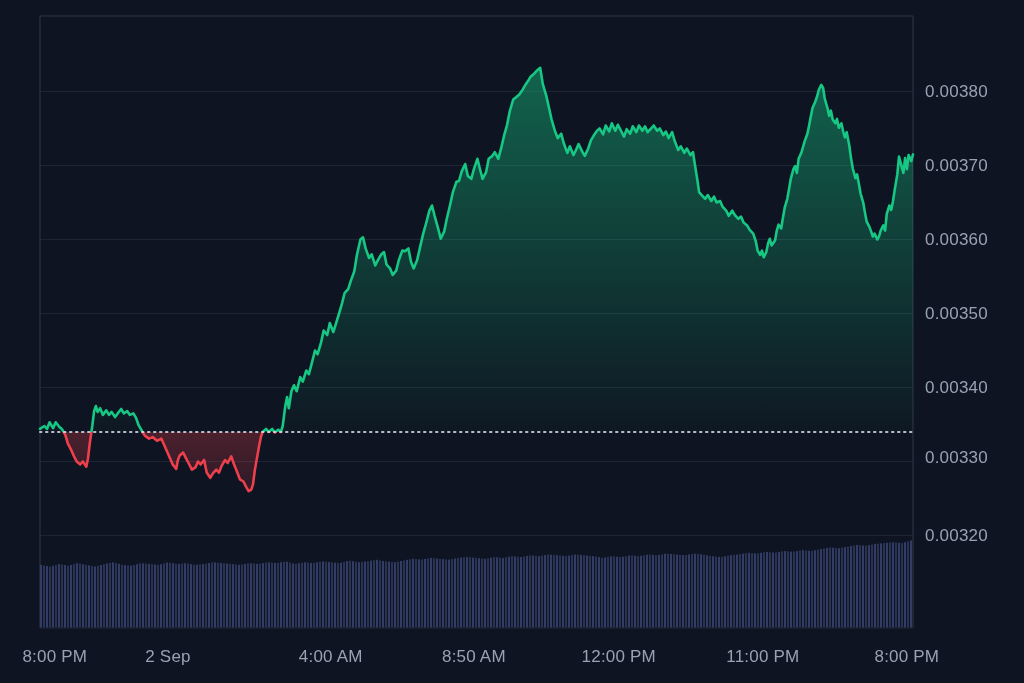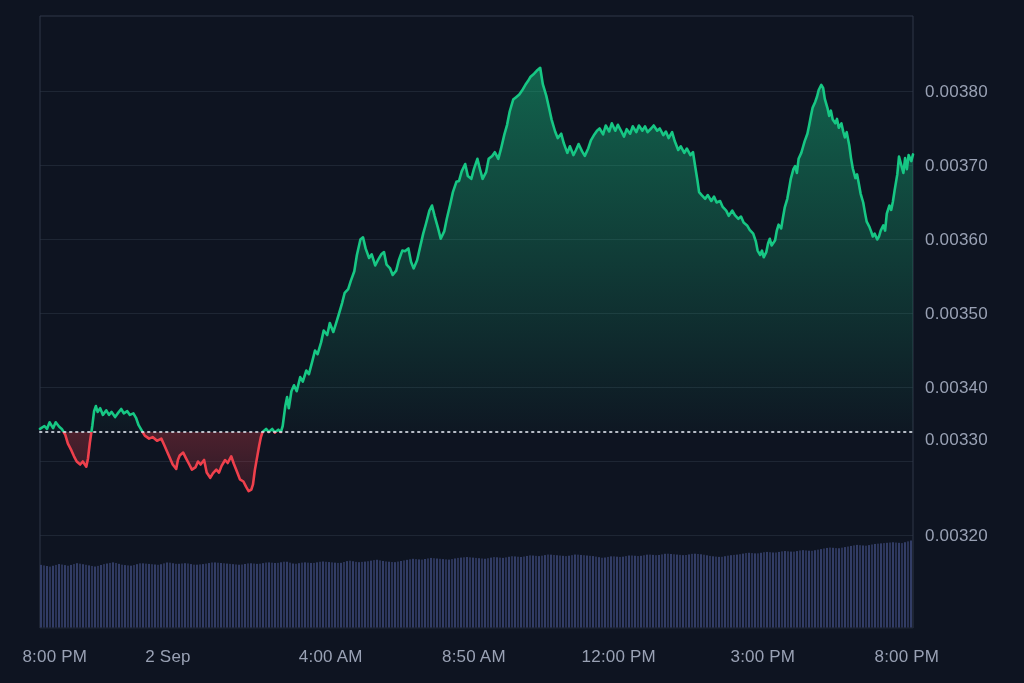--- a/index.html
+++ b/index.html
@@ -361,25 +361,25 @@
         <path d="M40.0 428.9L44.4 426.0L47.0 428.9L49.6 422.3L53.1 428.2L55.7 422.3L59.2 426.7L61.8 428.9L65.3 434.9L67.9 443.7L71.4 450.4L74.0 456.3L76.7 461.5L80.2 464.5L82.8 461.5L86.3 466.7L88.0 458.5L89.8 443.0L92.4 425.2L94.1 411.2L95.9 406.0L97.6 411.9L100.2 408.2L102.9 414.9L106.3 410.4L109.0 414.9L111.6 411.9L115.1 417.1L117.7 413.4L121.2 409.0L123.8 413.4L127.3 411.2L129.9 414.9L133.4 413.4L136.0 417.8L138.6 425.2L142.1 431.2L144.8 435.6L149.1 438.6L152.6 437.1L157.0 440.8L161.3 438.6L164.0 444.5L166.6 450.4L170.1 458.5L172.7 464.5L176.2 468.9L177.9 460.0L179.7 455.6L183.2 452.6L185.8 457.8L189.3 464.5L191.9 469.6L195.4 467.4L198.0 461.5L200.6 464.5L204.1 460.0L206.7 472.6L210.2 477.8L212.9 473.3L216.3 469.6L219.0 472.6L221.6 465.9L225.1 460.0L227.7 463.0L231.2 456.3L233.8 463.7L237.3 472.6L239.9 479.3L243.4 481.5L246.0 486.7L248.6 491.1L251.3 489.6L253.0 484.4L254.8 470.4L257.4 455.6L259.1 446.0L260.9 437.1L262.6 431.9L266.1 428.9L268.7 431.9L272.2 428.9L274.8 432.6L278.3 429.7L280.9 431.9L282.7 426.0L285.3 406.0L287.1 397.1L288.8 408.2L291.4 391.2L294.0 385.3L296.7 391.2L300.2 377.1L302.8 381.6L306.3 370.5L308.9 374.2L312.4 360.9L315.0 350.5L317.6 354.2L321.1 342.4L323.7 330.5L327.2 335.0L329.8 323.1L333.3 332.0L335.9 323.9L338.6 315.0L342.1 303.1L344.7 292.8L348.2 289.1L350.8 280.9L354.3 271.3L356.9 255.0L360.4 239.5L363.0 237.3L365.6 248.4L369.1 258.0L371.7 254.3L375.2 265.4L377.9 260.2L381.3 254.3L384.0 252.1L386.6 264.7L390.1 268.4L392.7 275.0L396.2 270.6L398.8 260.2L402.3 250.6L404.9 251.3L408.4 248.4L411.0 261.7L413.6 268.4L417.1 260.2L419.8 248.4L423.2 233.6L425.9 224.0L429.4 210.6L432.0 205.5L434.6 215.8L438.1 228.4L440.7 238.8L444.2 231.4L446.8 218.8L450.3 204.0L452.9 192.1L456.4 181.8L459.0 181.0L461.7 171.4L465.2 164.0L467.8 175.9L471.3 178.8L473.9 169.2L477.4 158.8L480.0 169.2L482.6 178.8L486.1 172.2L488.7 158.8L492.2 155.9L494.8 152.2L498.3 158.8L500.9 149.2L504.4 134.4L507.1 124.8L509.7 111.5L513.2 99.6L515.8 97.4L519.3 94.5L521.9 90.8L525.4 84.8L528.0 81.1L530.6 76.7L534.1 73.7L536.7 70.8L540.2 67.8L542.8 84.1L546.3 95.9L549.0 107.8L551.6 119.6L555.1 131.5L557.7 138.1L561.2 133.7L563.8 143.3L567.3 152.9L569.9 146.3L573.4 155.1L576.0 150.0L578.6 144.0L582.1 151.4L584.8 155.9L588.2 148.5L590.9 140.3L594.4 134.4L597.0 130.7L599.6 128.5L603.1 134.4L605.7 125.5L609.2 131.5L611.8 123.3L615.3 130.7L617.9 124.8L621.4 131.5L624.0 136.6L626.7 129.2L630.1 133.7L632.8 126.3L636.3 132.2L638.9 125.5L642.4 130.7L645.0 126.3L647.6 132.2L651.1 128.5L653.7 125.5L657.2 130.7L659.8 128.5L663.3 135.2L665.9 131.5L668.6 138.1L672.1 132.2L674.7 141.1L678.2 150.0L680.8 146.3L684.3 152.9L686.9 148.5L690.4 155.1L693.0 152.2L694.8 164.0L697.4 180.3L699.1 192.1L701.7 195.1L705.2 198.8L707.8 195.1L711.3 201.0L714.0 196.6L716.6 202.5L720.1 201.0L722.7 206.9L726.2 210.6L728.8 215.8L732.3 210.6L734.9 215.1L738.4 218.8L741.0 216.6L743.6 222.5L747.1 225.4L749.7 229.9L753.2 233.6L755.9 241.7L757.6 250.6L760.2 255.0L762.0 250.6L763.7 257.3L766.3 252.1L768.1 243.2L769.8 238.8L771.6 245.4L775.1 240.2L776.8 230.6L778.6 224.7L781.2 228.4L782.9 218.0L784.7 207.7L787.3 198.8L789.0 189.2L790.8 178.8L793.4 169.2L795.1 166.2L796.9 172.9L798.6 158.8L801.3 152.9L803.0 147.0L804.7 141.1L807.4 133.7L809.1 125.5L810.9 115.9L812.6 107.8L815.2 101.9L817.0 96.7L818.7 90.0L821.3 84.8L823.1 87.8L824.8 98.9L827.4 107.8L829.2 115.9L830.9 110.7L832.7 119.6L835.3 123.3L837.0 118.9L838.8 127.8L841.4 123.3L843.2 131.5L844.9 137.4L846.7 132.2L849.3 145.5L851.0 158.1L852.8 168.5L855.4 178.1L857.1 174.4L858.9 184.0L860.6 193.6L863.2 202.5L865.0 212.9L866.7 221.7L869.4 226.9L871.1 231.4L872.8 236.5L874.6 233.6L877.2 239.5L879.0 236.5L880.7 230.6L883.3 225.4L885.1 230.6L886.8 213.6L889.4 205.5L891.2 209.9L892.9 201.8L894.7 189.9L897.3 174.4L899.0 156.6L900.8 163.3L903.4 172.9L905.1 158.1L906.9 169.2L908.6 155.1L911.3 161.1L913.0 154.4" fill="none" stroke="#ee404c" stroke-width="2.6" stroke-linejoin="round" stroke-linecap="round"></path>
       </g>
       <line x1="40" x2="913" y1="431.9" y2="431.9" stroke="#d7dce6" stroke-width="2" stroke-dasharray="1.5 4.5" stroke-linecap="round" opacity="0.85"></line>
     </svg>
   <div id="y-axis">
       <div class="axis-label y-label" style="left: 925px; top: 81.5px;">0.00380</div>
       <div class="axis-label y-label" style="left: 925px; top: 155.5px;">0.00370</div>
       <div class="axis-label y-label" style="left: 925px; top: 229.5px;">0.00360</div>
       <div class="axis-label y-label" style="left: 925px; top: 303.5px;">0.00350</div>
       <div class="axis-label y-label" style="left: 925px; top: 377.5px;">0.00340</div>
-      <div class="axis-label y-label" style="left: 925px; top: 430px;">0.00330</div>
+      <div class="axis-label y-label" style="left: 925px; top: 448px;">0.00330</div>
       <div class="axis-label y-label" style="left: 925px; top: 525.5px;">0.00320</div>
     </div>
   <div id="x-axis">
       <div class="axis-label x-label" style="left: 4.841px; top: 647px;">8:00 PM</div>
       <div class="axis-label x-label" style="left: 118px; top: 647px;">2 Sep</div>
       <div class="axis-label x-label" style="left: 280.709px; top: 647px;">4:00 AM</div>
       <div class="axis-label x-label" style="left: 423.881px; top: 647px;">8:50 AM</div>
       <div class="axis-label x-label" style="left: 568.799px; top: 647px;">12:00 PM</div>
-      <div class="axis-label x-label" style="left: 712.844px; top: 647px;">3:00 PM</div>
+      <div class="axis-label x-label" style="left: 712.844px; top: 647px;">11:00 PM</div>
       <div class="axis-label x-label" style="left: 856.889px; top: 647px;">8:00 PM</div>
     </div>
 </div>
 
 </body></html>

